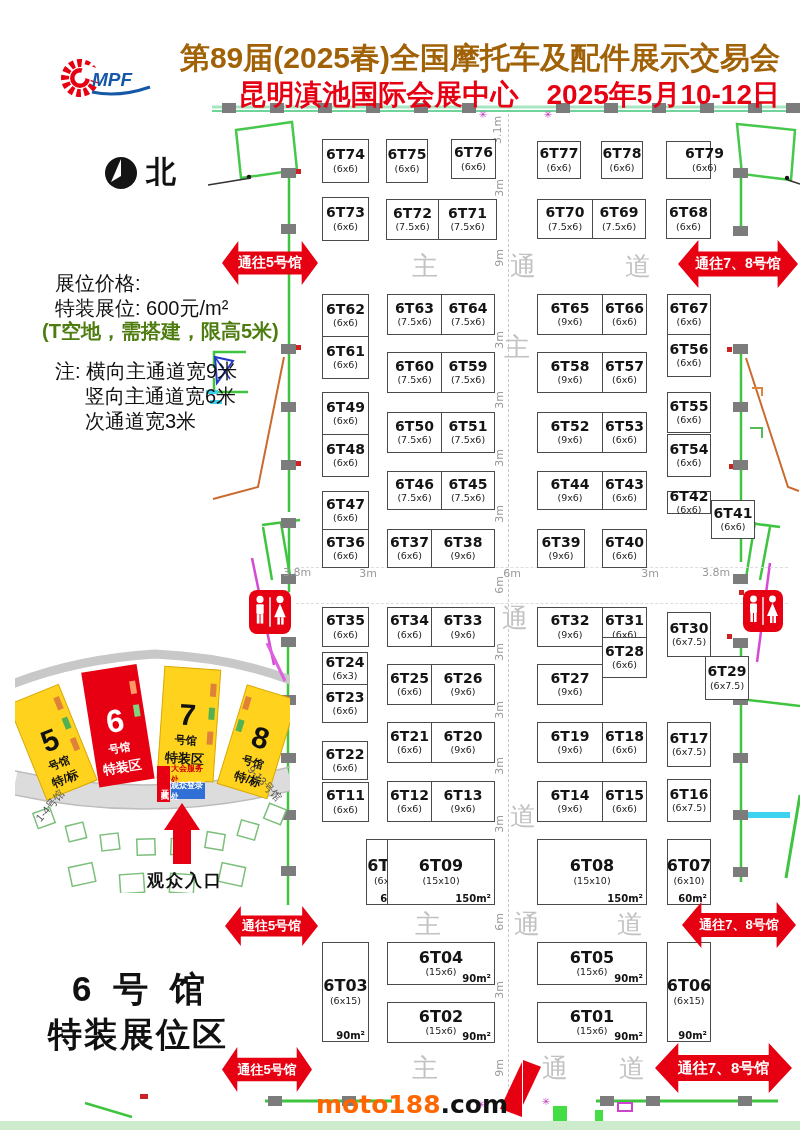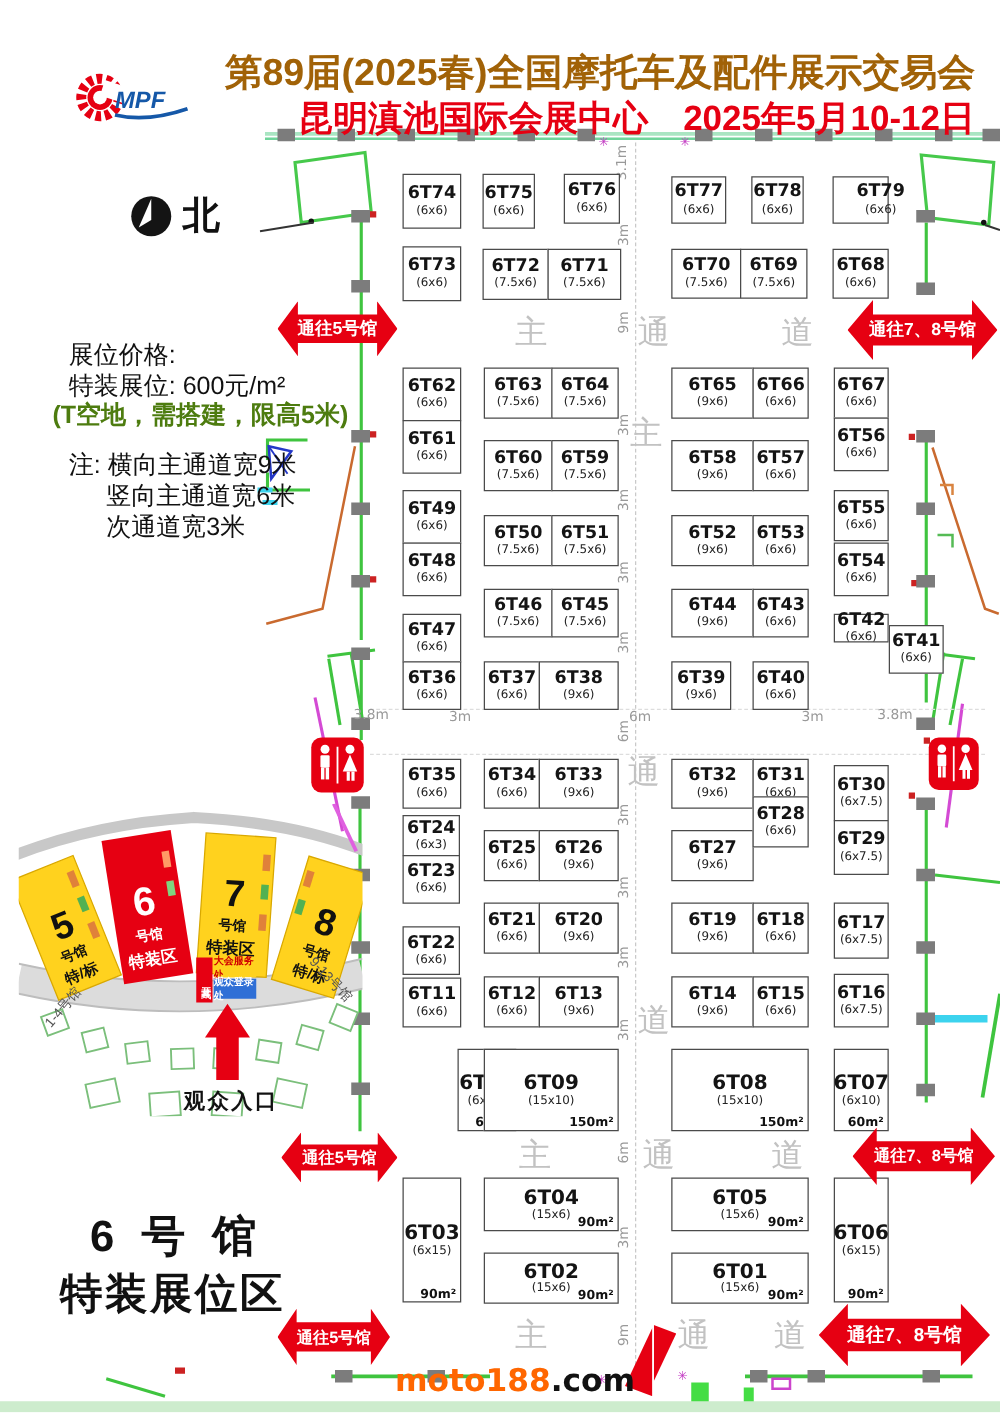--- a/index.html
+++ b/index.html
@@ -418,21 +418,21 @@
         <div class="bsz">(9x6)</div>
       </div>
       <div class="booth" style="left: 537px; top: 664px; width: 66px; height: 41px;">
         <div class="bid">6T27</div>
         <div class="bsz">(9x6)</div>
       </div>
       <div class="booth" style="left: 602px; top: 637px; width: 45px; height: 41px;">
         <div class="bid">6T28</div>
         <div class="bsz">(6x6)</div>
       </div>
-      <div class="booth" style="left: 667px; top: 656px; width: 44px; height: 44px;">
+      <div class="booth" style="left: 705px; top: 656px; width: 44px; height: 44px;">
         <div class="bid">6T29</div>
         <div class="bsz">(6x7.5)</div>
       </div>
       <div class="booth" style="left: 322px; top: 741px; width: 46px; height: 39px;">
         <div class="bid">6T22</div>
         <div class="bsz">(6x6)</div>
       </div>
       <div class="booth" style="left: 387px; top: 722px; width: 45px; height: 41px;">
         <div class="bid">6T21</div>
         <div class="bsz">(6x6)</div>

